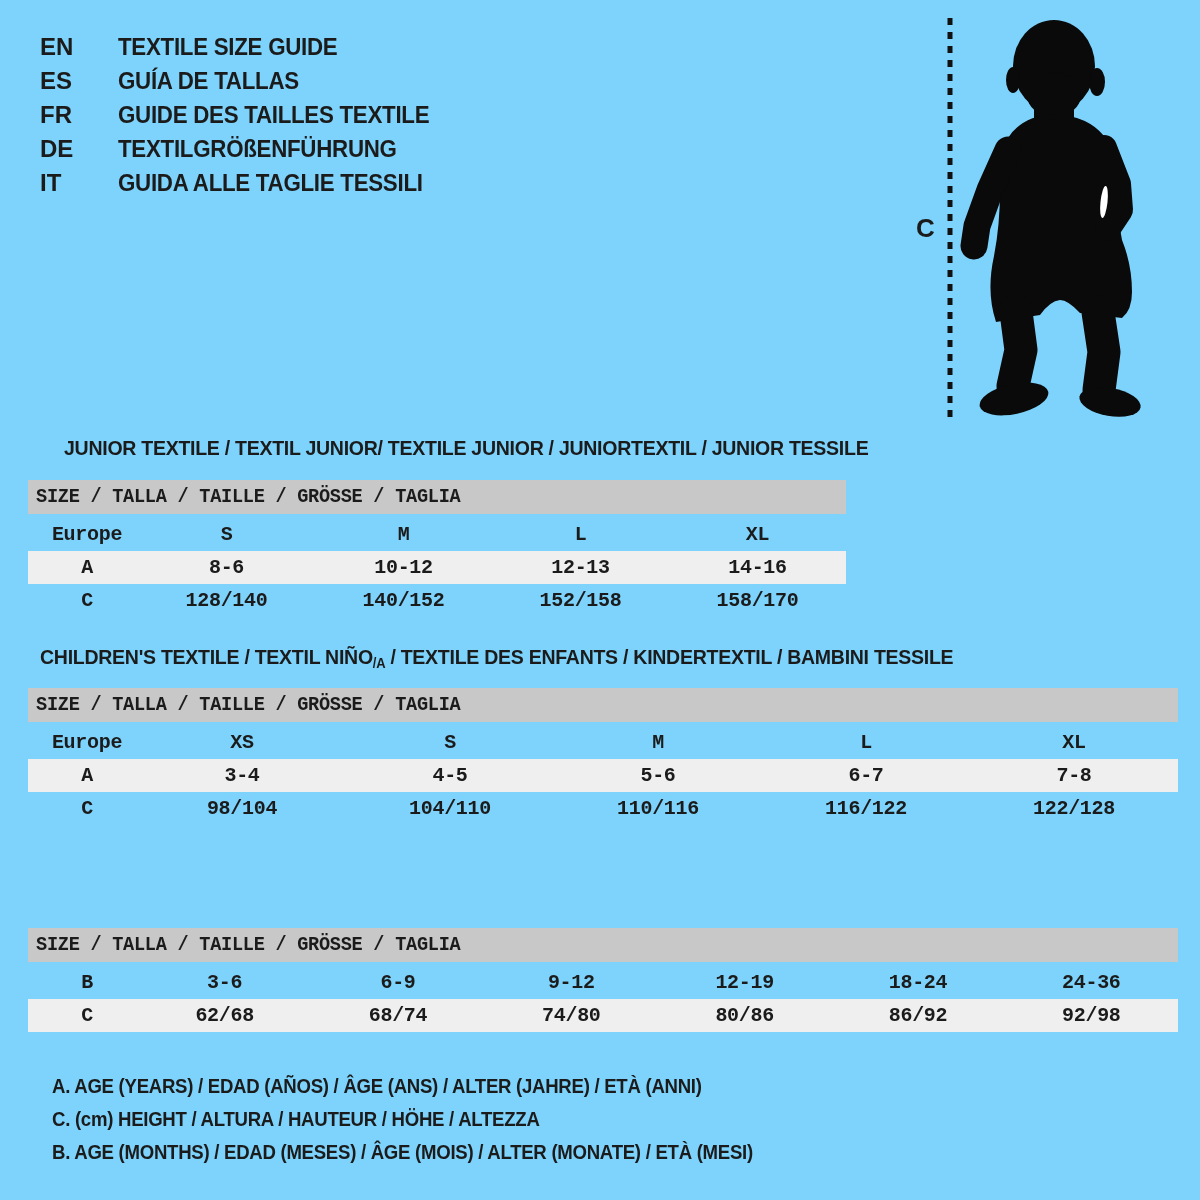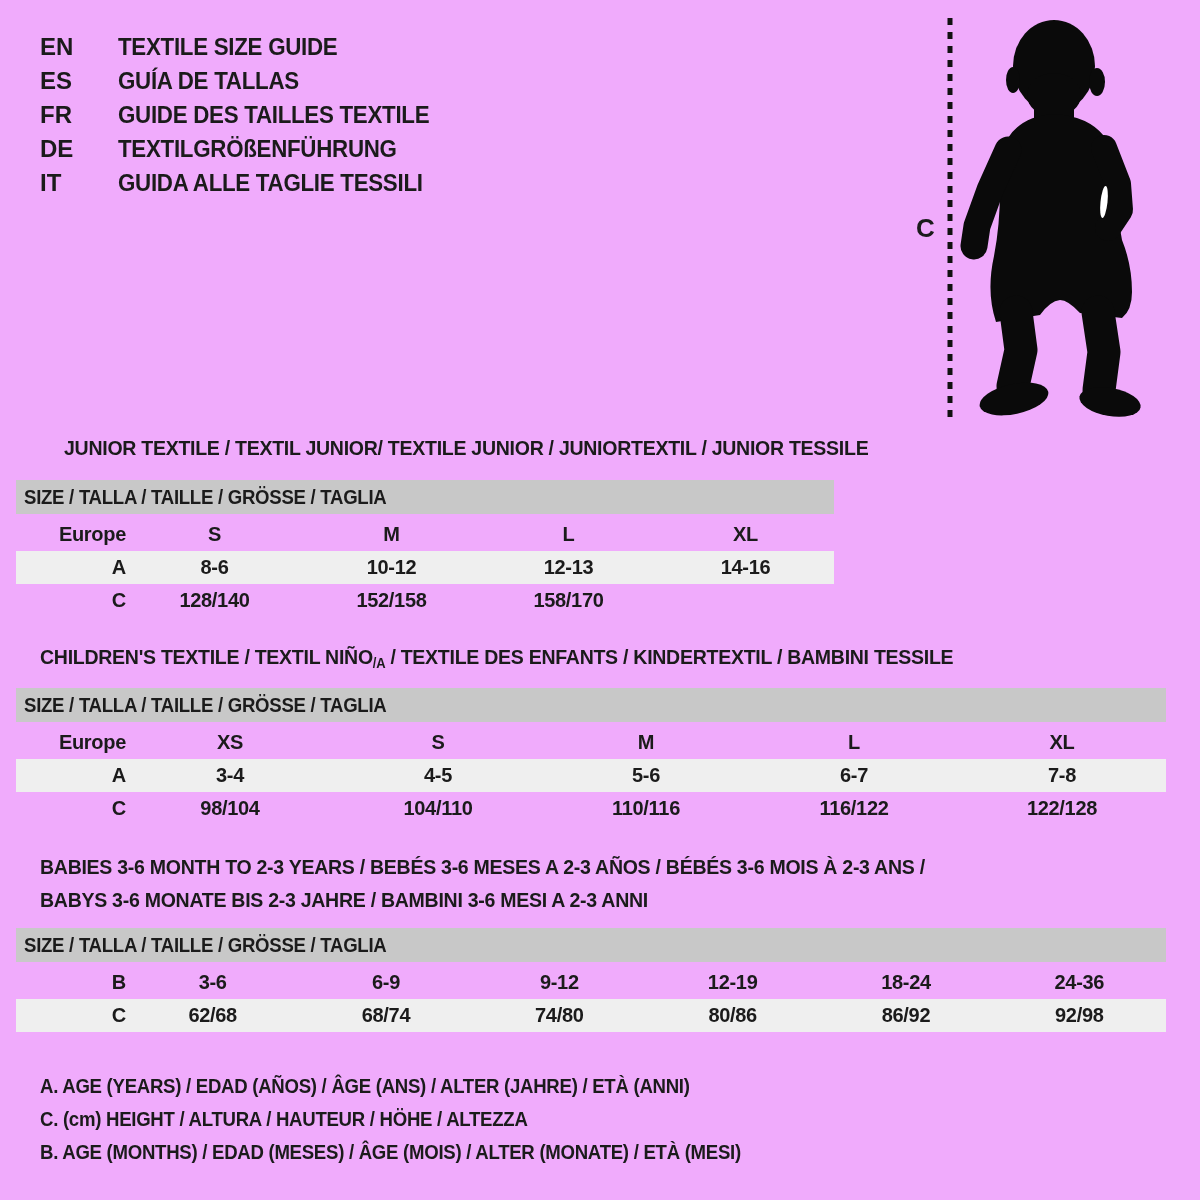--- a/index.html
+++ b/index.html
@@ -1,45 +1,45 @@
 <!DOCTYPE html>
 <html><head>
 <meta charset="utf-8">
 <style>
   html,body{margin:0;padding:0;background:#ffffff;}
-  #page{position:relative;width:1200px;height:1200px;background:#f0abfc;overflow:hidden;
+  #page{position:relative;width:1200px;height:1200px;background:#7dd3fc;overflow:hidden;
         font-family:"Liberation Sans","DejaVu Sans",sans-serif;color:#1b1b1b;font-weight:bold;}
   .cond{display:inline-block;transform:scaleX(0.93);transform-origin:0 50%;white-space:nowrap;letter-spacing:-0.3px;}
 
   
   .lang-list{position:absolute;left:40px;top:30px;font-size:24px;}
   .lang-row{display:grid;grid-template-columns:78px auto;height:34px;line-height:34px;}
 
   
   .figure-svg{position:absolute;left:880px;top:0;}
   .height-label{position:absolute;left:916px;top:213px;font-size:26px;}
 
   
   .sec-title{position:absolute;left:40px;font-size:21px;letter-spacing:-0.3px;white-space:nowrap;}
   .sub{font-size:14px;vertical-align:-4px;}
 
   
-  .size-table{position:absolute;left:16px;}
+  .size-table{position:absolute;left:28px;font-family:Liberation Mono, monospace;}
   .size-header{height:34px;line-height:34px;background:#c8c8c8;font-size:20px;padding-left:8px;margin-bottom:4px;}
   .t-row{display:grid;height:33px;line-height:33px;font-size:20px;}
   .cols-4{grid-template-columns:110px repeat(4,1fr);}
   .cols-5{grid-template-columns:110px repeat(5,1fr);}
   .cols-6{grid-template-columns:110px repeat(6,1fr);}
-  .t-row .label{padding-left:8px;text-align:right;letter-spacing:-0.3px;}
+  .t-row .label{padding-left:8px;text-align:center;letter-spacing:-0.3px;}
   .t-row .val{text-align:center;letter-spacing:-0.3px;}
   .shaded{background:#efefef;}
   .w818{width:818px;} .w1150{width:1150px;}
 
   
-  .legend{position:absolute;left:40px;top:1070px;font-size:20px;}
+  .legend{position:absolute;left:52px;top:1070px;font-size:20px;}
   .legend-line{height:33px;line-height:33px;}
 </style>
 </head>
 <body>
 
 <div id="page">
 
   <div class="lang-list">
     <div class="lang-row">
       <span>EN</span>
@@ -104,20 +104,21 @@
     <div class="t-row cols-4 shaded">
       <span class="label">A</span>
       <span class="val">8-6</span>
       <span class="val">10-12</span>
       <span class="val">12-13</span>
       <span class="val">14-16</span>
     </div>
     <div class="t-row cols-4">
       <span class="label">C</span>
       <span class="val">128/140</span>
+      <span class="val">140/152</span>
       <span class="val">152/158</span>
       <span class="val">158/170</span>
     </div>
   </div>
 
   <div class="sec-title" style="top:645px;">
     <span class="cond"><span>CHILDREN'S TEXTILE / TEXTIL NIÑO</span><span class="sub">/A</span><span> / TEXTILE DES ENFANTS / KINDERTEXTIL / BAMBINI TESSILE</span></span>
   </div>
   <div class="size-table w1150" style="top:688px;">
     <div class="size-header">
@@ -142,28 +143,20 @@
     <div class="t-row cols-5">
       <span class="label">C</span>
       <span class="val">98/104</span>
       <span class="val">104/110</span>
       <span class="val">110/116</span>
       <span class="val">116/122</span>
       <span class="val">122/128</span>
     </div>
   </div>
 
-  <div class="sec-title" style="top:850px;">
-    <div style="height:33px;line-height:33px;">
-      <span class="cond">BABIES 3-6 MONTH TO 2-3 YEARS / BEBÉS 3-6 MESES A 2-3 AÑOS / BÉBÉS 3-6 MOIS À 2-3 ANS /</span>
-    </div>
-    <div style="height:33px;line-height:33px;">
-      <span class="cond">BABYS 3-6 MONATE BIS 2-3 JAHRE / BAMBINI 3-6 MESI A 2-3 ANNI</span>
-    </div>
-  </div>
   <div class="size-table w1150" style="top:928px;">
     <div class="size-header">
       <span class="cond">SIZE / TALLA / TAILLE / GRÖSSE / TAGLIA</span>
     </div>
     <div class="t-row cols-6">
       <span class="label">B</span>
       <span class="val">3-6</span>
       <span class="val">6-9</span>
       <span class="val">9-12</span>
       <span class="val">12-19</span>

